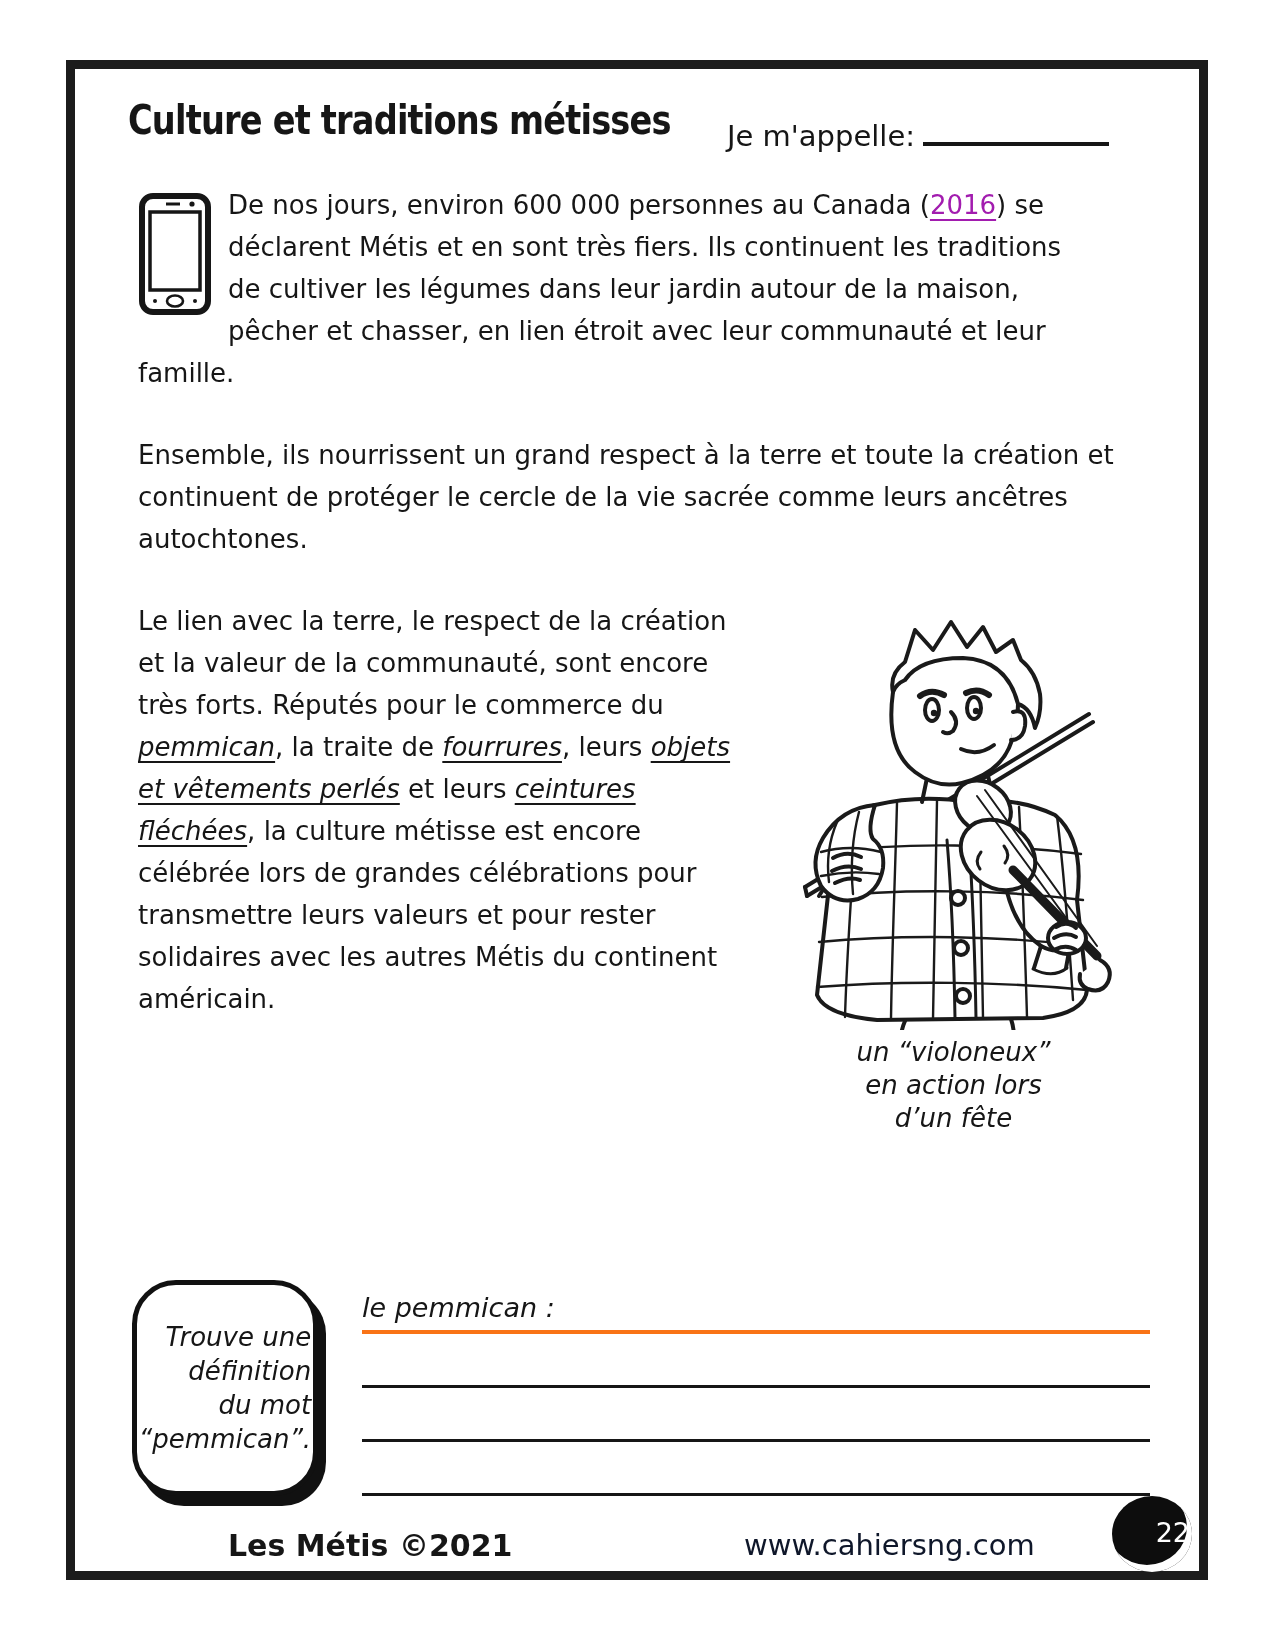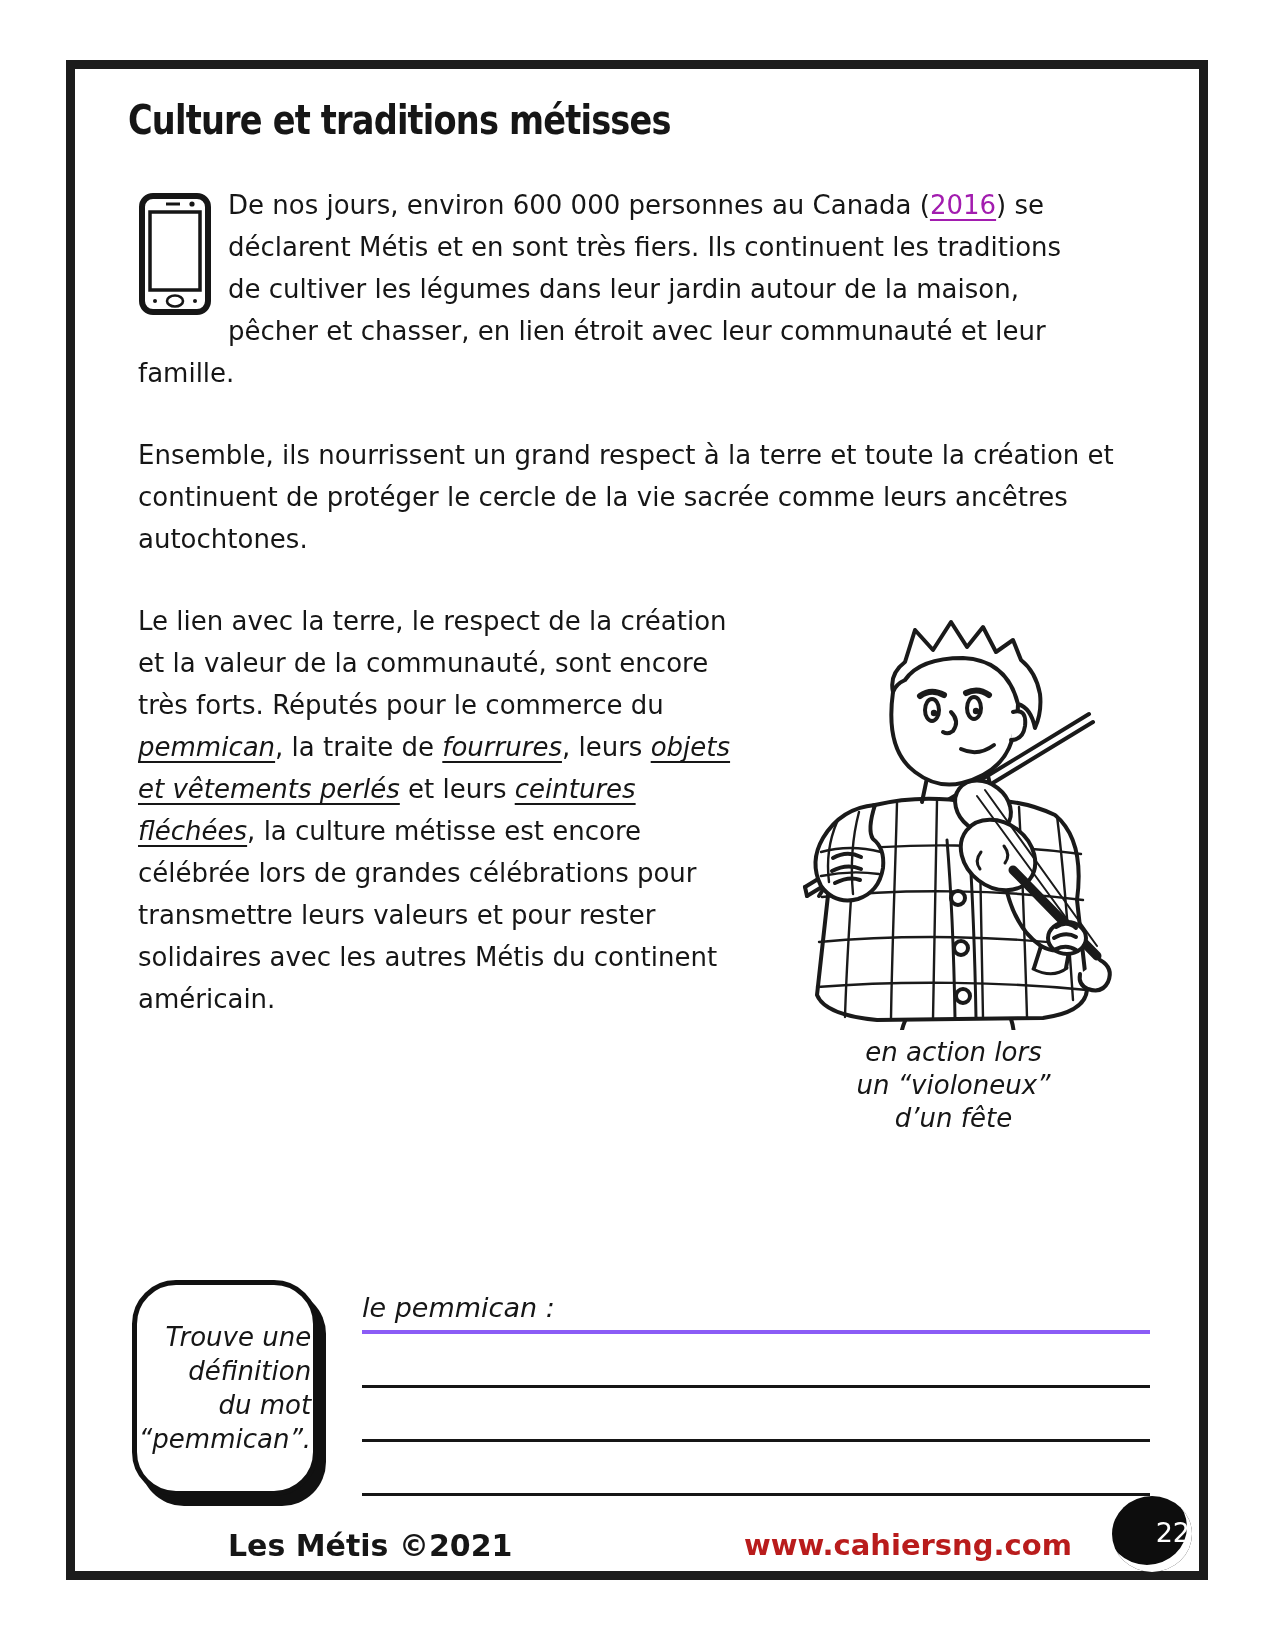--- a/index.html
+++ b/index.html
@@ -20,38 +20,41 @@
   .figure svg{display:block;}
   .fig-caption{margin-top:6px;font-style:italic;font-size:26px;line-height:33px;}
   .p3{margin:0 0 42px 0;}
   .p4{margin:0;}
   .term{font-style:italic;text-decoration:underline;text-underline-offset:5px;text-decoration-thickness:2px;}
   .link{color:#a21caf;text-decoration:underline;text-underline-offset:5px;text-decoration-thickness:2px;}
 
   .bubble{position:absolute;left:132px;top:1280px;width:176px;height:206px;background:#fff;border:5px solid #111;border-radius:44px;box-shadow:8px 10px 0 #111;display:flex;align-items:center;justify-content:center;text-align:right;}
   .bubble-text{font-style:italic;font-size:26px;line-height:34px;}
 
-  .prompt-row{position:absolute;left:362px;top:1292px;width:788px;height:38px;border-bottom:4px solid #8b5cf6;}
+  .prompt-row{position:absolute;left:362px;top:1292px;width:788px;height:38px;border-bottom:4px solid #f97316;}
   .prompt-label{font-style:italic;font-size:27px;text-decoration:none;}
   .write-lines{position:absolute;left:362px;top:1334px;width:788px;}
   .write-line{height:51px;border-bottom:3px solid #161616;}
 
   .footer-left{position:absolute;left:228px;top:1528px;font-size:30px;font-weight:bold;}
-  .footer-url{position:absolute;left:744px;top:1528px;font-size:29px;font-weight:bold;color:#b91c1c;text-align:right;}
+  .footer-url{position:absolute;left:744px;top:1528px;font-size:29px;font-weight:normal;color:#0f172a;text-align:right;}
   .page-circle{position:absolute;left:1112px;top:1496px;width:80px;height:76px;background:#0d0d0d;border-radius:50%;color:#fff;display:flex;align-items:center;justify-content:flex-end;font-size:27px;box-shadow:inset -5px -7px 0 #fff;}
   .page-circle span{position:relative;left:-2px;top:-2px;}
 </style>
 </head>
 <body>
 
 <div class="sheet">
   <div class="frame"></div>
 
   <div class="page-title">Culture et traditions métisses</div>
 
+  <div class="name-row">
+    <span>Je m'appelle:</span><span class="name-line"></span>
+  </div>
 
   <div class="p1 body-text">
     <span class="phone-float">
       <svg width="74" height="124" viewBox="0 0 74 124">
         <rect x="4" y="4" width="66" height="116" rx="11" fill="#fff" stroke="#161616" stroke-width="6"></rect>
         <rect x="12" y="20" width="50" height="78" fill="#fff" stroke="#161616" stroke-width="3.5"></rect>
         <line x1="28" y1="12" x2="42" y2="12" stroke="#161616" stroke-width="3"></line>
         <circle cx="54" cy="12" r="2.6" fill="#161616"></circle>
         <ellipse cx="37" cy="109" rx="8" ry="5.5" fill="none" stroke="#161616" stroke-width="2.6"></ellipse>
         <circle cx="17" cy="109" r="2" fill="#161616"></circle>
@@ -139,22 +142,22 @@
           <path d="M286,346 l-7,22"></path>
           <path d="M315,346 l-4,22"></path>
           <path d="M278,369 Q298,379 312,368" stroke-width="3"></path>
           <ellipse cx="312" cy="338" rx="19" ry="16" fill="#ffffff"></ellipse>
           <path d="M301,327 q11,-7 20,1"></path>
           <path d="M299,338 q12,-7 22,-1"></path>
           <path d="M301,349 q11,-5 20,1"></path>
         </g>
       </svg>
       <div class="fig-caption">
+          <div>un “violoneux”</div>
           <div>en action lors</div>
-          <div>un “violoneux”</div>
           <div>d’un fête</div>
         </div>
     </div>
     <div class="p3"><span>Le lien avec la terre, le respect de la création et la valeur de la communauté, sont encore très forts. Réputés pour le commerce du </span><span class="term">pemmican</span><span>, la traite de </span><span class="term">fourrures</span><span>, leurs </span><span class="term">objets et vêtements perlés</span><span> et leurs </span><span class="term">ceintures fléchées</span><span>, la culture métisse est encore célébrée lors de grandes célébrations pour transmettre leurs valeurs et pour rester solidaires avec les autres Métis du continent américain.</span></div>
   </div>
 
   <div class="bubble">
     <div class="bubble-text">
         <div>Trouve une</div>
         <div>définition</div>

